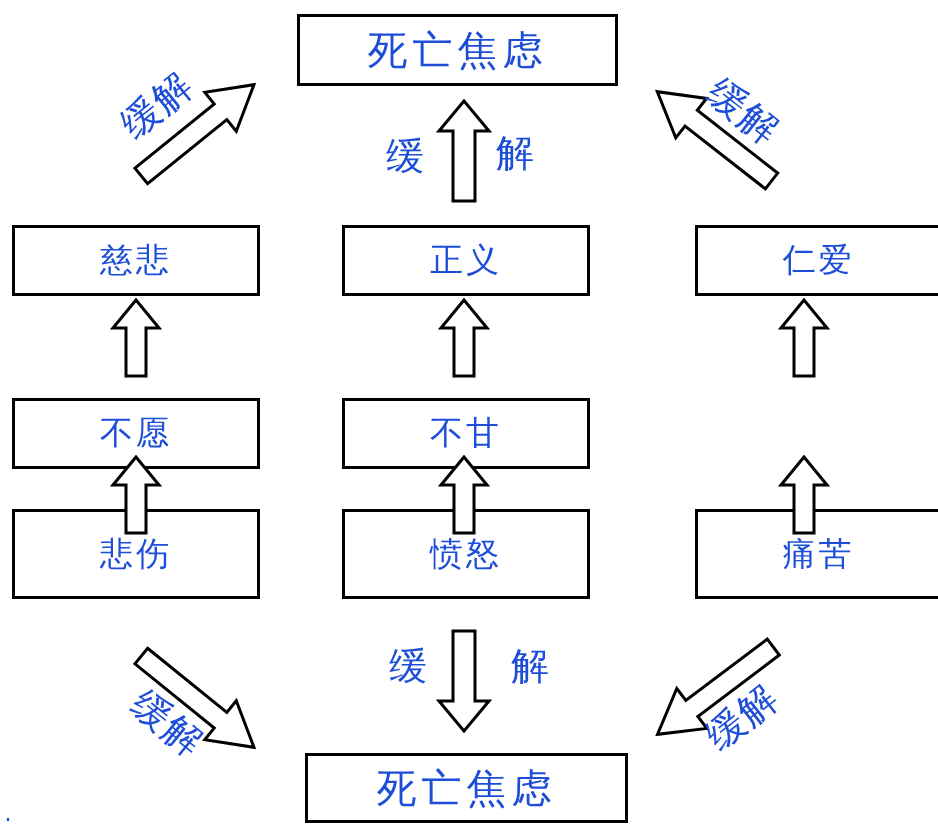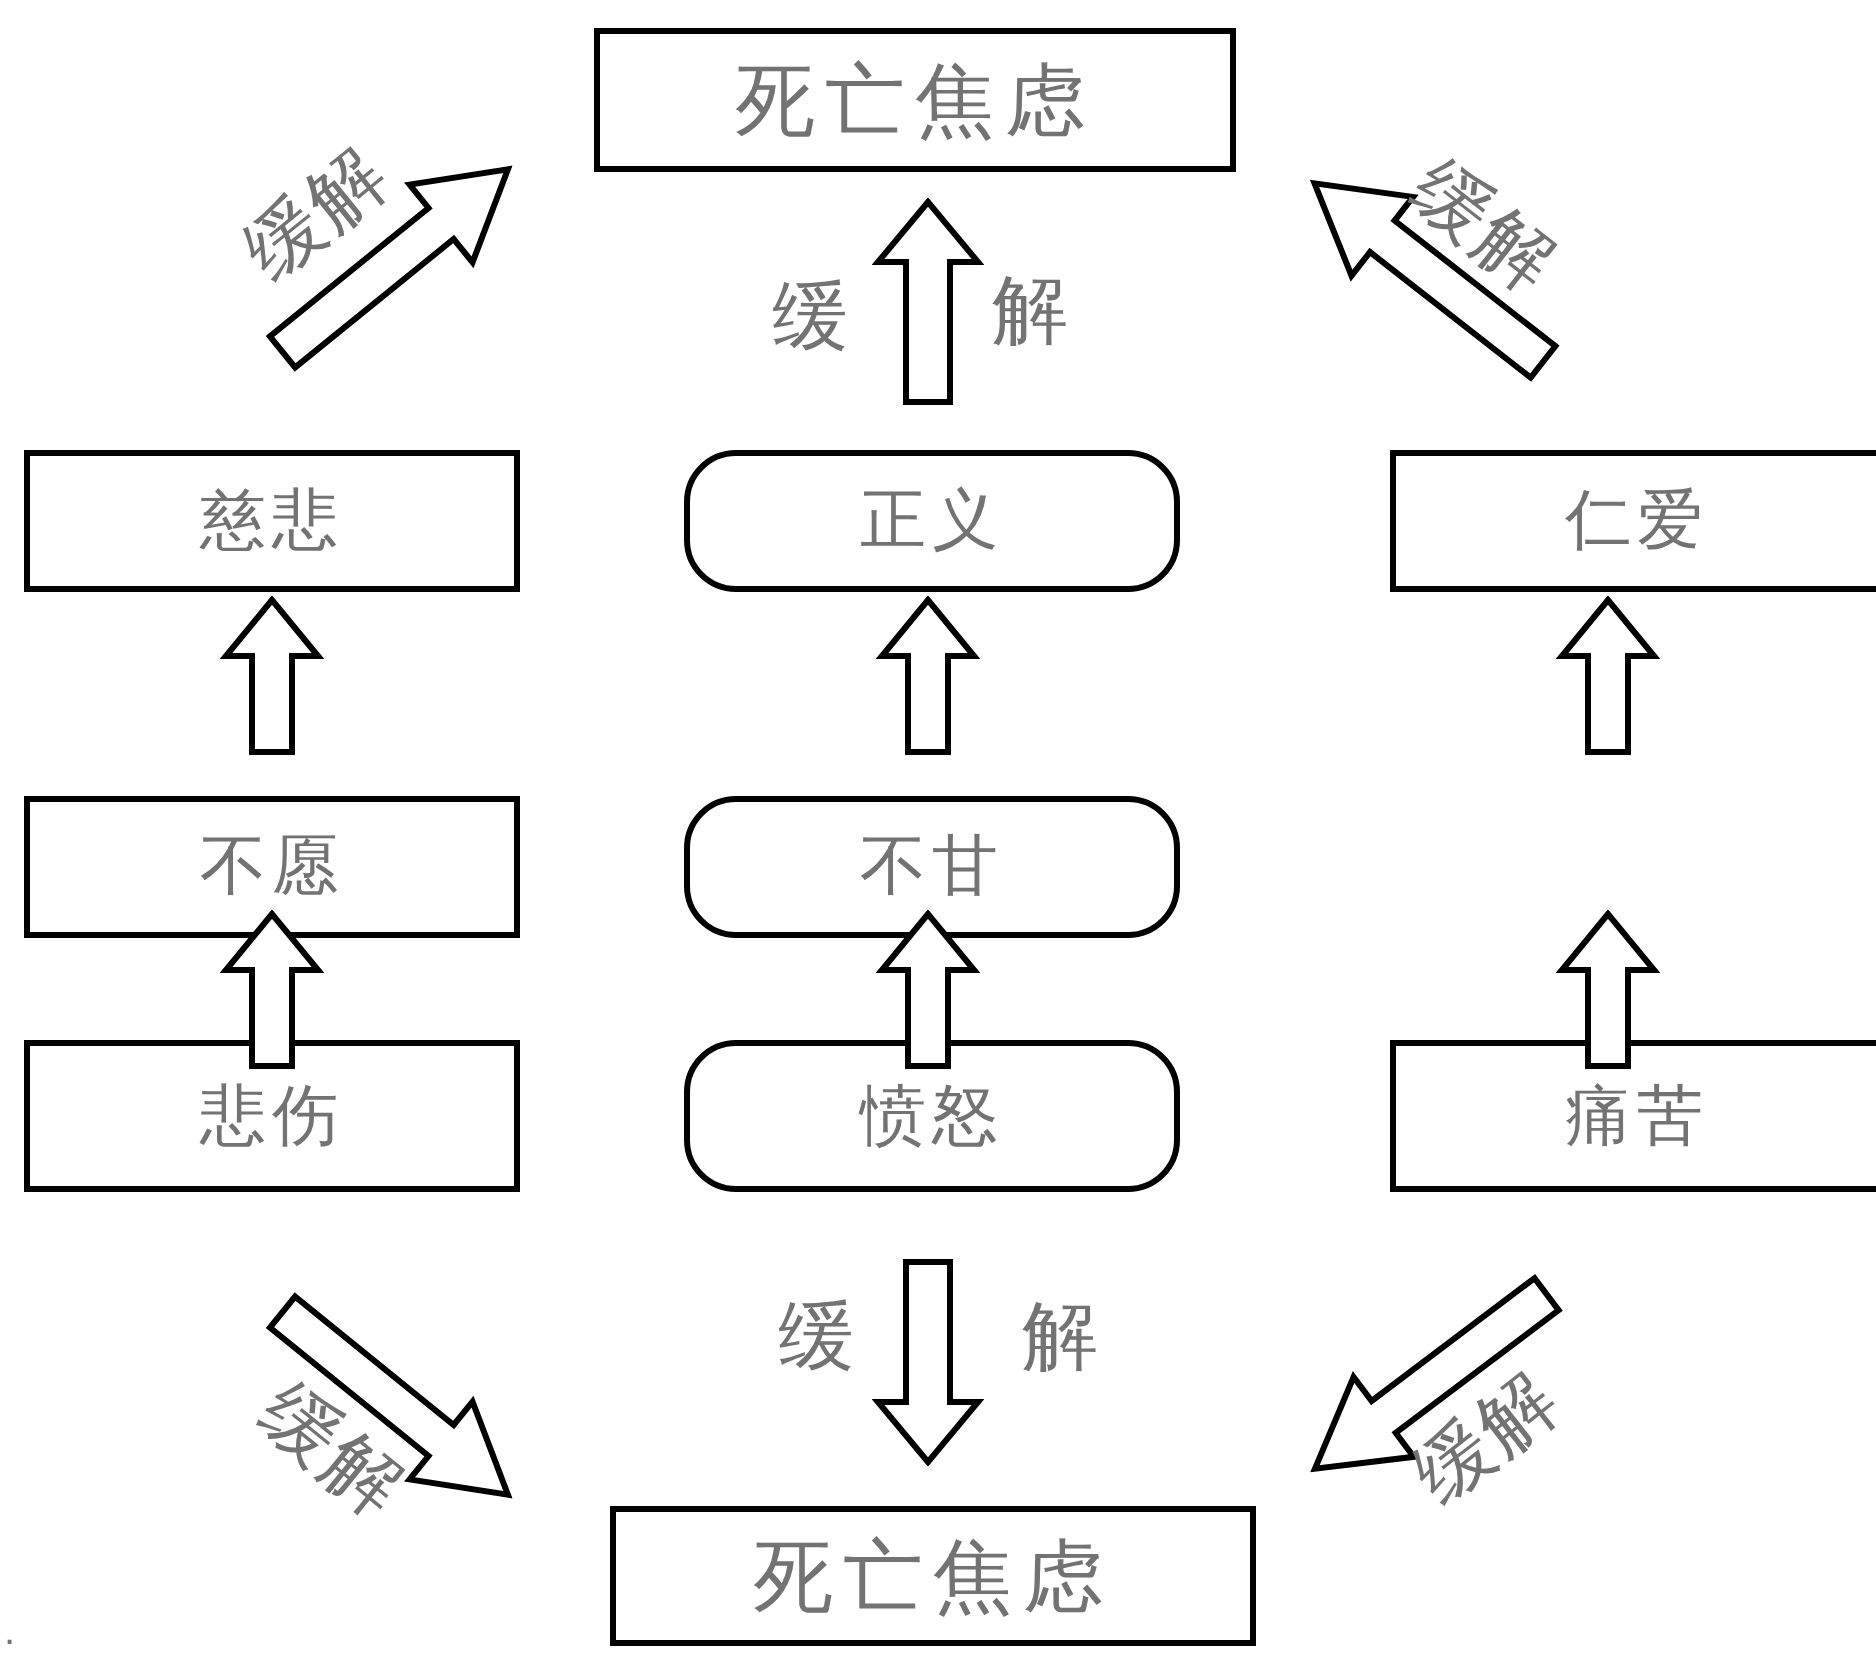--- a/index.html
+++ b/index.html
@@ -1,22 +1,22 @@
 <!DOCTYPE html>
 <html><head>
 <meta charset="utf-8">
 <style>
   html, body { margin: 0; padding: 0; background: #ffffff; }
   .canvas {
     position: relative;
     width: 938px;
     height: 834px;
     background: #ffffff;
-    font-family: Liberation Sans, sans-serif;
-    color: #737373;
+    font-family: Liberation Mono, monospace;
+    color: #1d4ed8;
     overflow: hidden;
   }
   .box {
     position: absolute;
     box-sizing: border-box;
     background: #ffffff;
     border: 3px solid #000000;
     display: flex;
     align-items: center;
     justify-content: center;
@@ -25,25 +25,25 @@
     white-space: nowrap;
   }
   .box.big { font-size: 40px; letter-spacing: 5px; }
 
   
   #box-top    { left: 297px; top: 14px;  width: 321px; height: 72px; }
   #box-bottom { left: 305px; top: 753px; width: 323px; height: 70px; }
 
   
   .col-left   { left: 12px;  width: 248px; }
-  .col-mid    { left: 342px; width: 248px; border-radius: 26px; }
+  .col-mid    { left: 342px; width: 248px; }
   .col-right  { left: 680px; width: 247px; margin-left: 15px; }
   .row-1 { top: 225px; height: 71px; }
   .row-2 { top: 398px; height: 71px; }
-  .row-3 { top: 520px; height: 76px; }
+  .row-3 { top: 509px; height: 90px; }
 
   .arrow { position: absolute; line-height: 0; }
   .arrow svg { display: block; }
 
   
   #ar-l-12 { left: 110px; top: 298px; }
   #ar-l-23 { left: 110px; top: 455px; }
   #ar-m-12 { left: 438px; top: 298px; }
   #ar-m-23 { left: 438px; top: 455px; }
   #ar-r-12 { left: 778px; top: 298px; }

